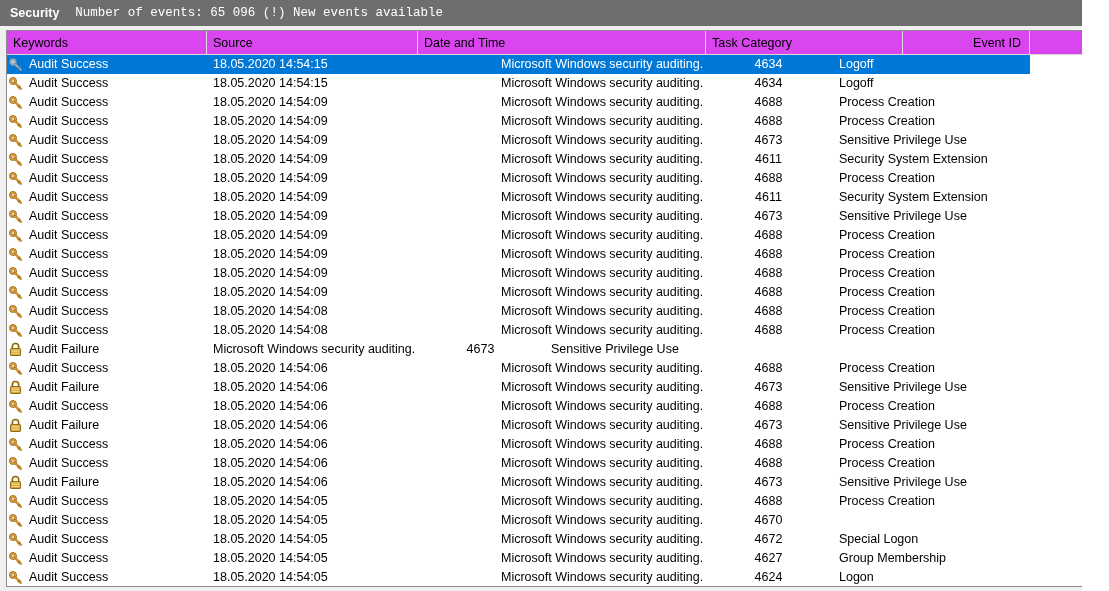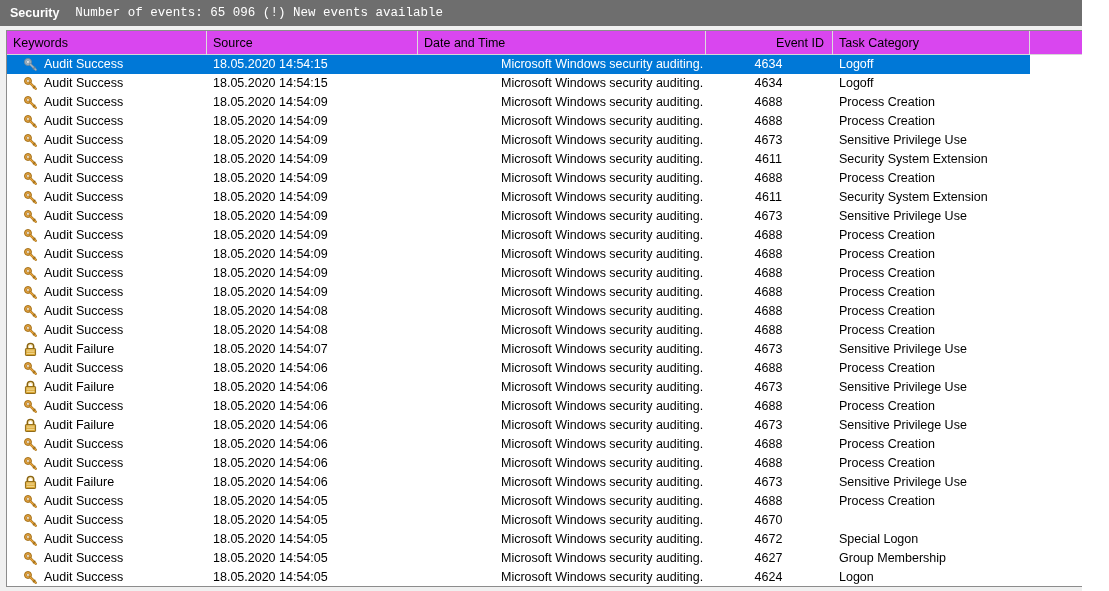--- a/index.html
+++ b/index.html
@@ -120,21 +120,21 @@
   .cell {
     box-sizing: border-box;
     padding: 0 6px;
     overflow: hidden;
     line-height: 19px;
     height: 19px;
   }
   .cell.keywords {
     display: flex;
     align-items: center;
-    padding-left: 16px;
+    padding-left: 1px;
     gap: 6px;
   }
   .cell.num { text-align: center; padding-right: 8px; }
 
   
   .c-keywords { width: 200px; }
   .c-date     { width: 288px; }
   .c-source   { width: 211px; }
   .c-eventid  { width: 127px; }
   .c-task     { width: 197px; }
@@ -199,22 +199,22 @@
     <span class="log-name">Security</span>
     <span class="status">Number of events: 65 096 (!) New events available</span>
   </div>
 
   <div class="listframe">
 
     <div class="header">
       <div class="hcell c-keywords">Keywords</div>
       <div class="hcell c-source">Source</div>
       <div class="hcell c-date">Date and Time</div>
+      <div class="hcell c-task last">Task Category</div>
       <div class="hcell c-eventid num">Event ID</div>
-      <div class="hcell c-task last">Task Category</div>
       <div class="hcell-filler"></div>
     </div>
 
     <div class="rows" id="rows-container">
         <div class="row selected">
           <div class="cell keywords c-keywords">
             <span style="display: flex; align-items: center; flex: 0 0 15px;">
               <svg class="icon" viewBox="0 0 16 16" aria-hidden="true">
                 <circle cx="5.3" cy="5.3" r="3.7" fill="#9fb6c6" stroke="#6f8597" stroke-width="1"></circle>
                 <circle cx="5.3" cy="5.3" r="1.5" fill="#ffffff" stroke="#6f8597" stroke-width="0.7"></circle>
@@ -489,21 +489,20 @@
                 <path d="M4.6 7.2 V4.9 a3.4 3.4 0 0 1 6.8 0 V7.2" fill="none" stroke="#8a6410" stroke-width="1.6"></path>
                 <path d="M5.9 7.2 V4.9 a2.1 2.1 0 0 1 4.2 0 V7.2" fill="none" stroke="#f0cf7a" stroke-width="0.8"></path>
                 <rect x="2.6" y="7.0" width="10.8" height="7.4" rx="0.7" fill="#d9a431" stroke="#8a6410" stroke-width="1"></rect>
                 <rect x="3.8" y="8.2" width="8.4" height="0.9" fill="#f4de9c"></rect>
                 <rect x="3.8" y="10.0" width="8.4" height="0.9" fill="#f4de9c"></rect>
                 <rect x="3.8" y="11.8" width="8.4" height="0.9" fill="#f4de9c"></rect>
               </svg>
             </span>
             <span>Audit Failure</span>
           </div>
-          <div class="cell c-date">18.05.2020 14:54:07</div>
           <div class="cell c-source">Microsoft Windows security auditing.</div>
           <div class="cell c-eventid num">4673</div>
           <div class="cell c-task">Sensitive Privilege Use</div>
         </div>
         <div class="row">
           <div class="cell keywords c-keywords">
             <span style="display: flex; align-items: center; flex: 0 0 15px;">
               <svg class="icon" viewBox="0 0 16 16" aria-hidden="true">
                 <circle cx="5.3" cy="5.3" r="3.7" fill="#e8a33d" stroke="#9a6a14" stroke-width="1"></circle>
                 <circle cx="5.3" cy="5.3" r="1.5" fill="#ffffff" stroke="#9a6a14" stroke-width="0.7"></circle>

